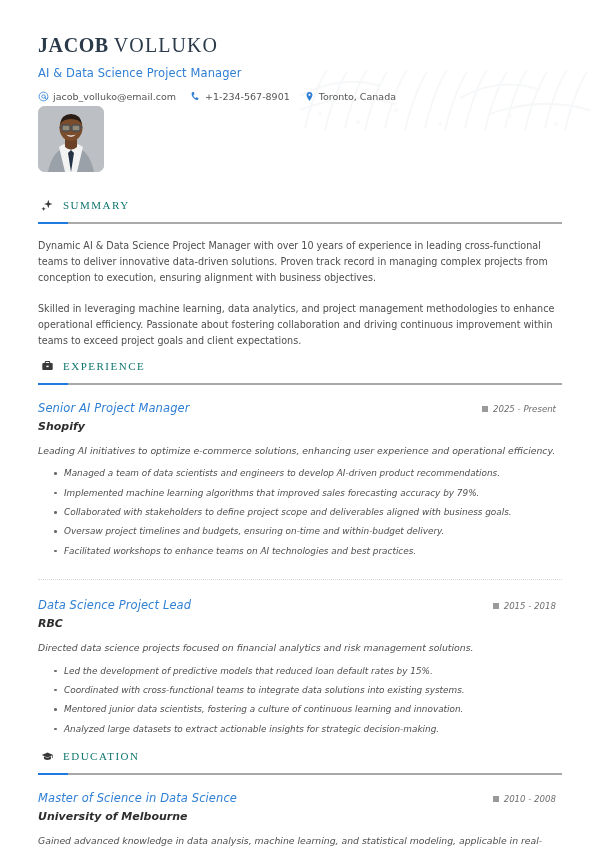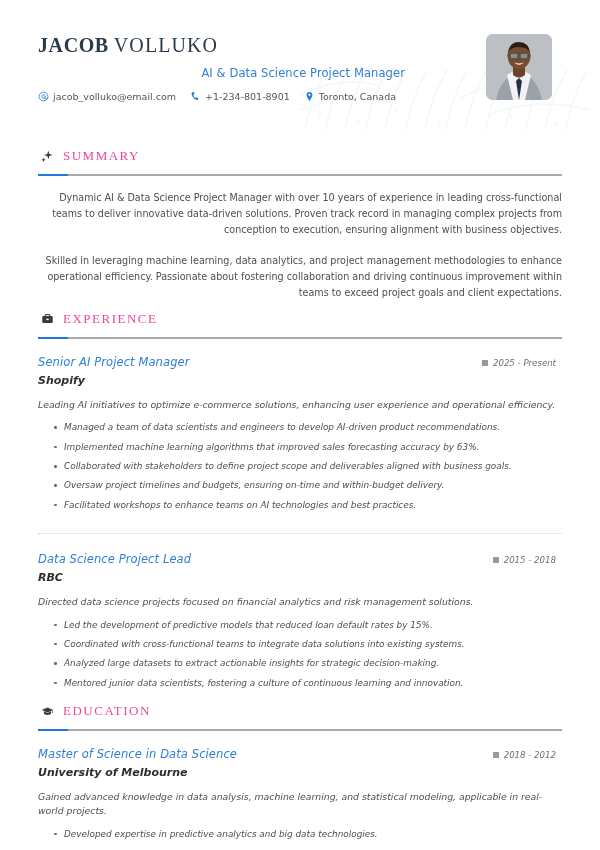--- a/index.html
+++ b/index.html
@@ -34,41 +34,41 @@
     z-index: 1;
     padding: 30px 38px 0 38px;
   }
 
   
   .header {
     display: flex;
     justify-content: space-between;
     align-items: flex-start;
     min-height: 92px;
+    flex-direction: column;
   }
 
   .header-left { padding-top: 4px; }
 
   .name {
     font-family: "Liberation Serif", serif;
     font-size: 20px;
     letter-spacing: 0.6px;
     color: #2b3a4a;
     line-height: 1.15;
     white-space: nowrap;
   }
   .name .first { font-weight: bold; }
   .name .last  { font-weight: normal; margin-left: 5px; letter-spacing: 1.1px; }
 
   .job-title {
     margin-top: 9px;
     font-size: 11.5px;
     color: #2f7fd4;
     letter-spacing: 0.1px;
-    text-align: right;
   }
 
   .contact-row {
     margin-top: 11px;
     display: flex;
     align-items: center;
     gap: 5px;
     font-size: 9.5px;
     color: #555;
     white-space: nowrap;
@@ -119,23 +119,23 @@
     height: 14px;
     display: inline-flex;
     align-items: center;
     justify-content: center;
     color: #3a3a3a;
     flex: 0 0 auto;
   }
   .section-icon svg { display: block; }
   .section-title {
     font-family: "Liberation Serif", serif;
-    font-size: 13px;
+    font-size: 11px;
     letter-spacing: 1.5px;
-    color: #ec4899;
+    color: #0f766e;
   }
   .section-rule {
     margin-top: 10px;
     height: 2px;
     background: #a9a9a9;
     position: relative;
   }
   .section-rule::before {
     content: "";
     position: absolute;
@@ -144,21 +144,21 @@
     background: #1f7ae0;
   }
 
   .section-body { margin-top: 14px; }
 
   
   .summary-p {
     font-size: 9.6px;
     line-height: 1.65;
     color: #4e4e4e;
-    text-align: right;
+    text-align: left;
   }
   .summary-p + .summary-p { margin-top: 16px; }
 
   
   .entry { padding-top: 2px; font-style: italic; }
 
   .entry-divider {
     margin: 18px 0 16px 0;
     border-top: 1px dotted #d7d7d7;
   }
@@ -264,21 +264,21 @@
           </span>
           <span>jacob_volluko@email.com</span>
         </span>
 
         <span class="contact-item">
           <span class="ci-ico">
             <svg width="11" height="11" viewBox="0 0 16 16" fill="currentColor">
               <path d="M4.2 1.6c-.6 0-1.2.4-1.5 1C1.9 4.3 2.4 6.9 4.5 9.6c2.1 2.7 4.4 3.9 6.1 3.6.7-.1 1.2-.6 1.4-1.2l.3-1c.1-.4-.1-.8-.5-1l-1.9-.9c-.4-.2-.8-.1-1 .2l-.6.7c-.2.2-.4.2-.6.1-.7-.4-1.3-1-1.9-1.8-.5-.8-.8-1.5-.9-2.2 0-.2.1-.4.3-.5l.9-.4c.4-.2.5-.6.4-1l-.6-2c-.1-.4-.5-.6-.9-.6H4.2z"></path>
             </svg>
           </span>
-          <span>+1-234-801-8901</span>
+          <span>+1-234-567-8901</span>
         </span>
 
         <span class="contact-item">
           <span class="ci-ico">
             <svg width="11" height="11" viewBox="0 0 16 16" fill="currentColor">
               <path d="M8 1.3C5.6 1.3 3.7 3.2 3.7 5.6c0 3.1 3.6 8 4.3 8.9.7-.9 4.3-5.8 4.3-8.9 0-2.4-1.9-4.3-4.3-4.3z"></path>
               <circle cx="8" cy="5.6" r="1.6" fill="#fff"></circle>
             </svg>
           </span>
           <span>Toronto, Canada</span>
@@ -351,21 +351,21 @@
           <span class="entry-role">Senior AI Project Manager</span>
           <span class="entry-date">
             <span class="date-ico"></span>
             <span>2025 - Present</span>
           </span>
         </div>
         <div class="entry-org">Shopify</div>
         <div class="entry-desc">Leading AI initiatives to optimize e-commerce solutions, enhancing user experience and operational efficiency.</div>
         <ul class="bullets">
           <li>Managed a team of data scientists and engineers to develop AI-driven product recommendations.</li>
-          <li>Implemented machine learning algorithms that improved sales forecasting accuracy by 63%.</li>
+          <li>Implemented machine learning algorithms that improved sales forecasting accuracy by 79%.</li>
           <li>Collaborated with stakeholders to define project scope and deliverables aligned with business goals.</li>
           <li>Oversaw project timelines and budgets, ensuring on-time and within-budget delivery.</li>
           <li>Facilitated workshops to enhance teams on AI technologies and best practices.</li>
         </ul>
       </div>
 
       <div class="entry-divider"></div>
 
       <div class="entry">
         <div class="entry-top">
@@ -373,22 +373,22 @@
           <span class="entry-date">
             <span class="date-ico"></span>
             <span>2015 - 2018</span>
           </span>
         </div>
         <div class="entry-org">RBC</div>
         <div class="entry-desc">Directed data science projects focused on financial analytics and risk management solutions.</div>
         <ul class="bullets">
           <li>Led the development of predictive models that reduced loan default rates by 15%.</li>
           <li>Coordinated with cross-functional teams to integrate data solutions into existing systems.</li>
+          <li>Mentored junior data scientists, fostering a culture of continuous learning and innovation.</li>
           <li>Analyzed large datasets to extract actionable insights for strategic decision-making.</li>
-          <li>Mentored junior data scientists, fostering a culture of continuous learning and innovation.</li>
         </ul>
       </div>
 
     </div>
   </div>
 
   <div class="section">
     <div class="section-head">
       <span class="section-icon">
         <svg width="13" height="13" viewBox="0 0 16 16" fill="currentColor">
@@ -400,21 +400,21 @@
       <span class="section-title">EDUCATION</span>
     </div>
     <div class="section-rule"></div>
 
     <div class="section-body">
       <div class="entry">
         <div class="entry-top">
           <span class="entry-role">Master of Science in Data Science</span>
           <span class="entry-date">
             <span class="date-ico"></span>
-            <span>2018 - 2012</span>
+            <span>2010 - 2008</span>
           </span>
         </div>
         <div class="entry-org">University of Melbourne</div>
         <div class="entry-desc">Gained advanced knowledge in data analysis, machine learning, and statistical modeling, applicable in real-world projects.</div>
         <ul class="bullets">
           <li>Developed expertise in predictive analytics and big data technologies.</li>
 
         </ul>
       </div>
     </div>

